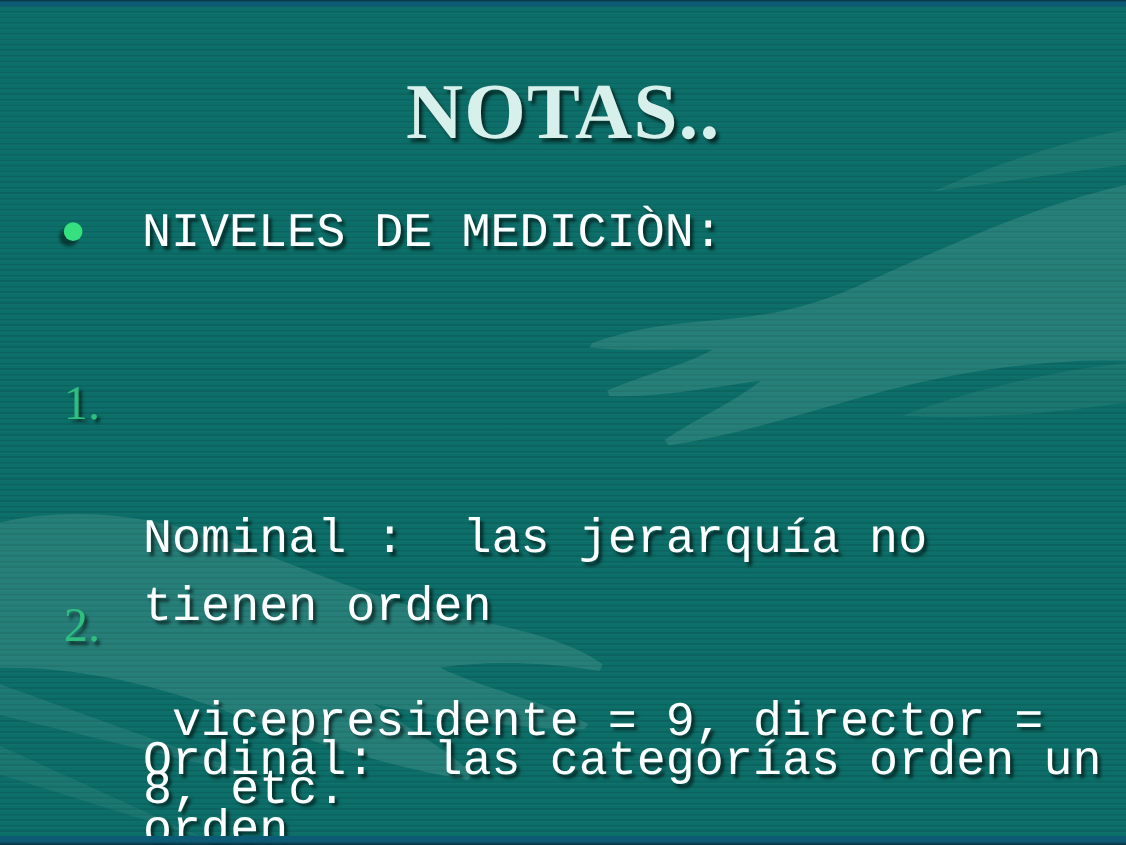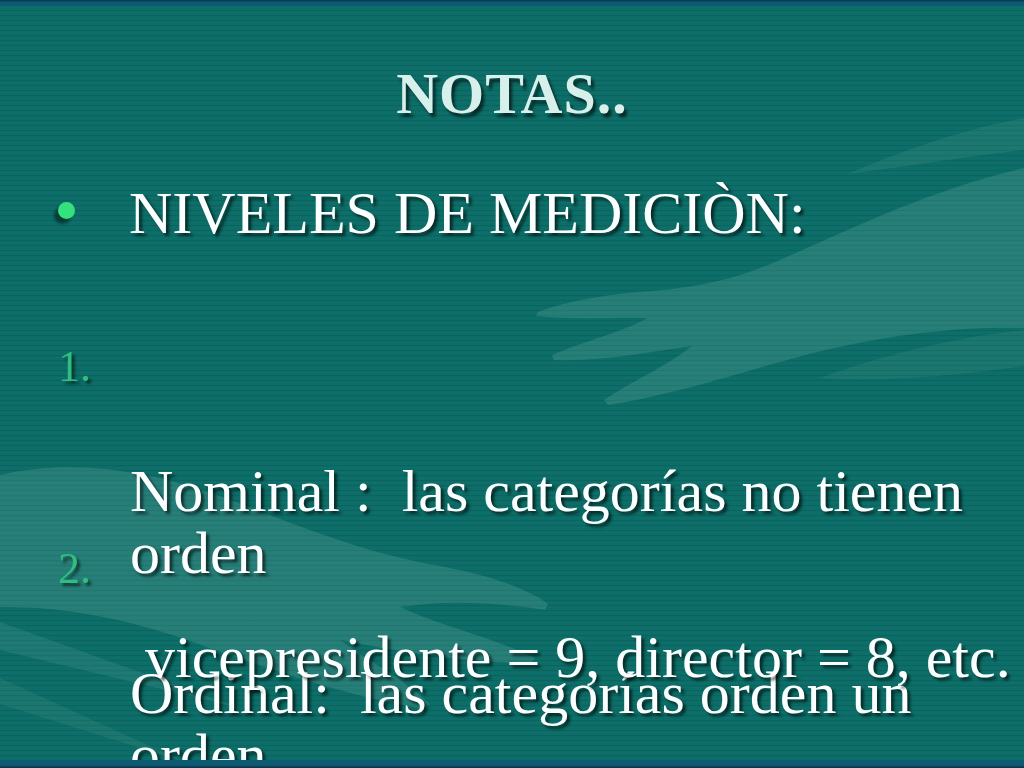--- a/index.html
+++ b/index.html
@@ -53,21 +53,21 @@
     inset: 0;
     z-index: 2;
   }
   .title {
     position: absolute;
     top: 60px;
     left: 0;
     width: 100%;
     margin: 0;
     text-align: center;
-    font-size: 58px;
+    font-size: 72px;
     font-weight: bold;
     letter-spacing: 1px;
     color: var(--title, #d8f0ec);
     text-shadow: 3px 4px 3px rgba(0,0,0,0.6);
     white-space: pre-wrap;
   }
   .bullet-row {
     position: absolute;
     top: 182px;
     left: 58px;
@@ -78,25 +78,26 @@
   .bullet-dot {
     flex: 0 0 auto;
     width: 17px;
     height: 17px;
     margin-top: 20px;
     border-radius: 50%;
     background: var(--bullet-green, #35e07e);
     box-shadow: -4px 5px 3px rgba(0,0,0,0.45);
   }
   .body-text {
-    font-size: 60px;
+    font-size: 44px;
     line-height: 62px;
     color: var(--body-text, #fbffff);
     text-shadow: 3px 3px 3px rgba(0,0,0,0.6);
     white-space: pre-wrap;
+    font-family: Liberation Mono, monospace;
   }
   .bullet-row .body-text { margin-left: 54px; }
   .num-item {
     position: absolute;
     left: 58px;
     right: 10px;
     display: flex;
     align-items: flex-start;
   }
   .num-item.item-1 { top: 336px; }
@@ -147,21 +148,21 @@
     <h1 class="title">NOTAS..</h1>
 
     <div class="bullet-row">
       <span class="bullet-dot"></span>
       <span class="body-text">NIVELES DE MEDICIÒN:</span>
     </div>
 
     <div class="num-item item-1">
       <span class="num-marker">1.</span>
       <div class="body-text">
-        <div>Nominal :  las categorías no tienen orden</div>
+        <div>Nominal :  las jerarquía no tienen orden</div>
         
       </div>
     </div>
 
     <div class="num-item item-2">
       <span class="num-marker">2.</span>
       <div class="body-text">
         <div>Ordinal:  las categorías orden un orden</div>
         
       </div>

